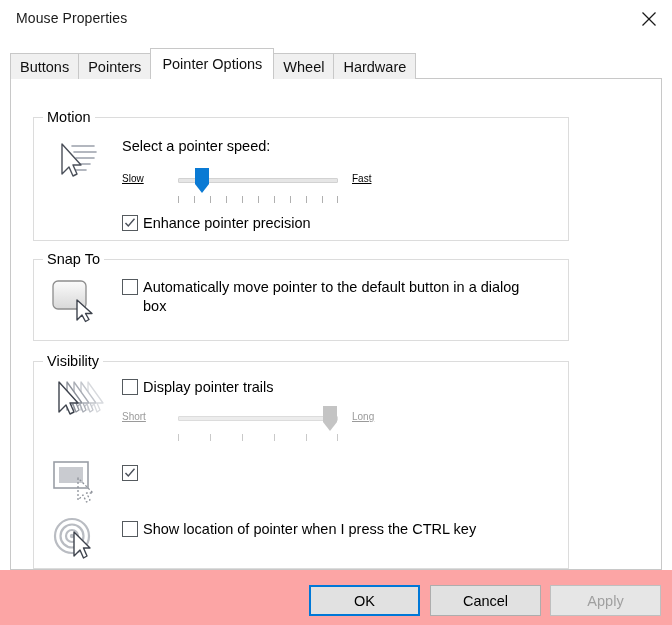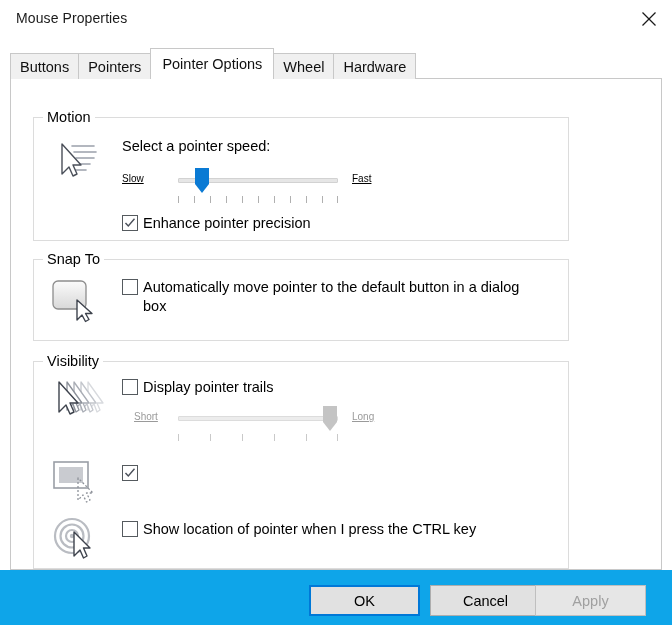--- a/index.html
+++ b/index.html
@@ -181,21 +181,21 @@
   }
   .disabled-text { color: #9a9a9a; }
   .slider.disabled .track { background: #ececec; border-color: #dcdcdc; }
   .slider.disabled .tick  { background: #c9c9c9; }
 
   
   .footer {
     position: absolute;
     left: 0; top: 570px;
     width: 672px; height: 55px;
-    background: #0ea5e9;
+    background: #fca5a5;
   }
   .btn {
     position: absolute;
     top: 15px;
     height: 31px;
     box-sizing: border-box;
     background: #e1e1e1;
     border: 1px solid #adadad;
     font-family: "Liberation Sans", sans-serif;
     font-size: 14.5px;
@@ -208,21 +208,21 @@
   .btn.default {
     border: 2px solid #0078d7;
   }
   .btn.disabled {
     color: #a0a0a0;
     border-color: #bfbfbf;
     background: #e6e6e6;
   }
   #btn-ok     { left: 309px; width: 111px; }
   #btn-cancel { left: 430px; width: 111px; }
-  #btn-apply  { left: 535px; width: 111px; }
+  #btn-apply  { left: 550px; width: 111px; }
 </style>
 </head>
 <body>
 
 <div class="titlebar">
   <div class="title-text">Mouse Properties</div>
   <div class="close-btn">
     <svg width="16" height="16" viewBox="0 0 16 16">
       <line x1="1.5" y1="1.5" x2="14.5" y2="14.5" stroke="#1a1a1a" stroke-width="1.2"></line>
       <line x1="14.5" y1="1.5" x2="1.5" y2="14.5" stroke="#1a1a1a" stroke-width="1.2"></line>
@@ -338,21 +338,21 @@
         </g>
       </svg>
     </div>
 
     <div class="cbrow" style="left:88px; top:16px;">
       <span class="cbox"></span>
       <span class="cblabel">Display pointer trails</span>
     </div>
 
     <div class="slider disabled" style="left:88px; top:42px; width:300px; height:40px;">
-      <div class="slider-end disabled-text" style="left:12px;">Short</div>
+      <div class="slider-end disabled-text" style="left:0;">Short</div>
       <div class="track" style="left:56px; width:160px;"></div>
       <div class="thumb" style="left:201px;">
         <svg width="14" height="25" viewBox="0 0 14 25">
           <path d="M0 0 H14 V16 L7 25 L0 16 Z" fill="#c4c4c4"></path>
         </svg>
       </div>
       <div class="ticks" style="left:56px; width:160px;">
         <div class="tick" style="left:0px;"></div>
         <div class="tick" style="left:32px;"></div>
         <div class="tick" style="left:64px;"></div>

